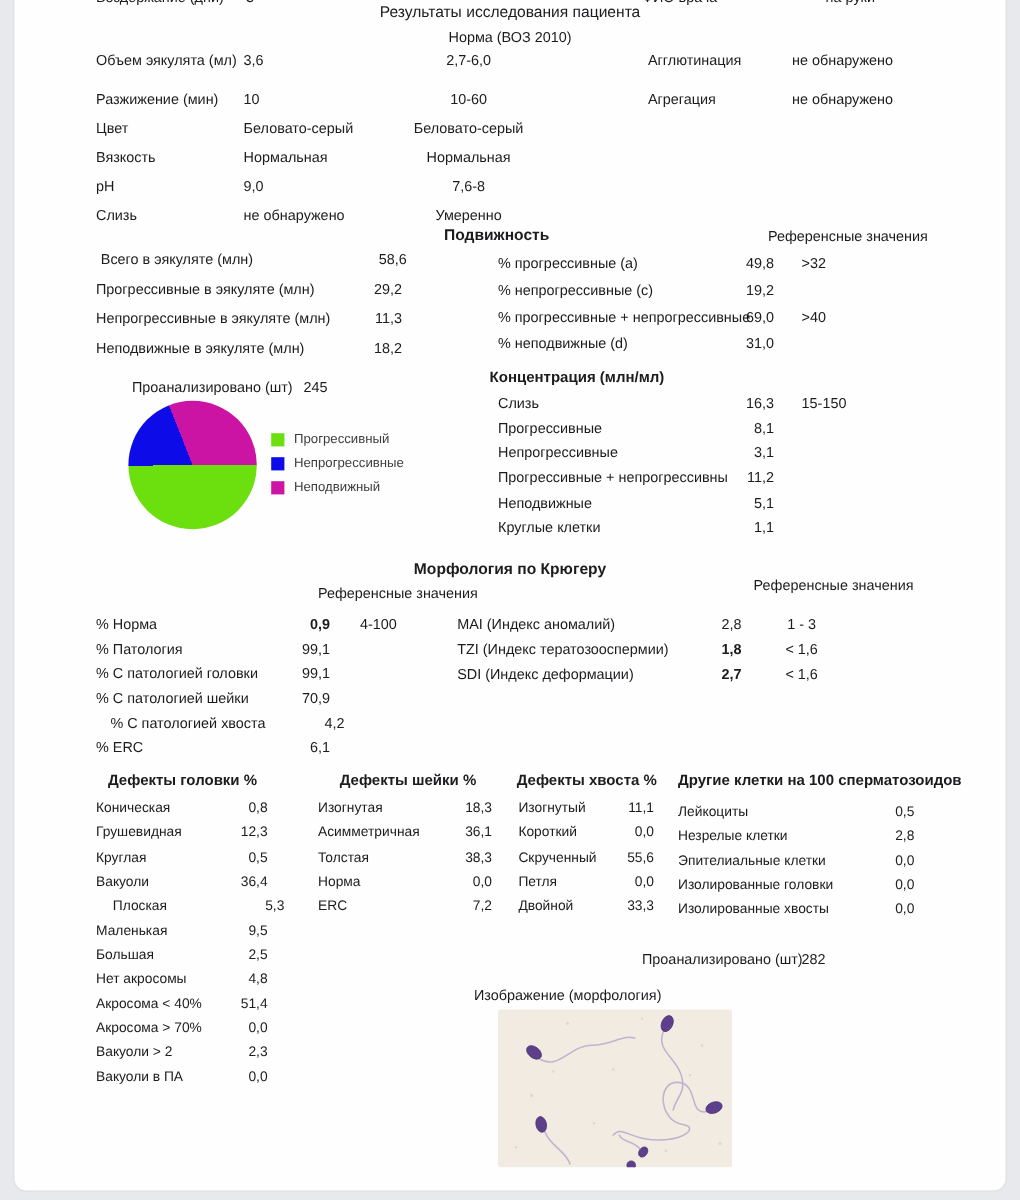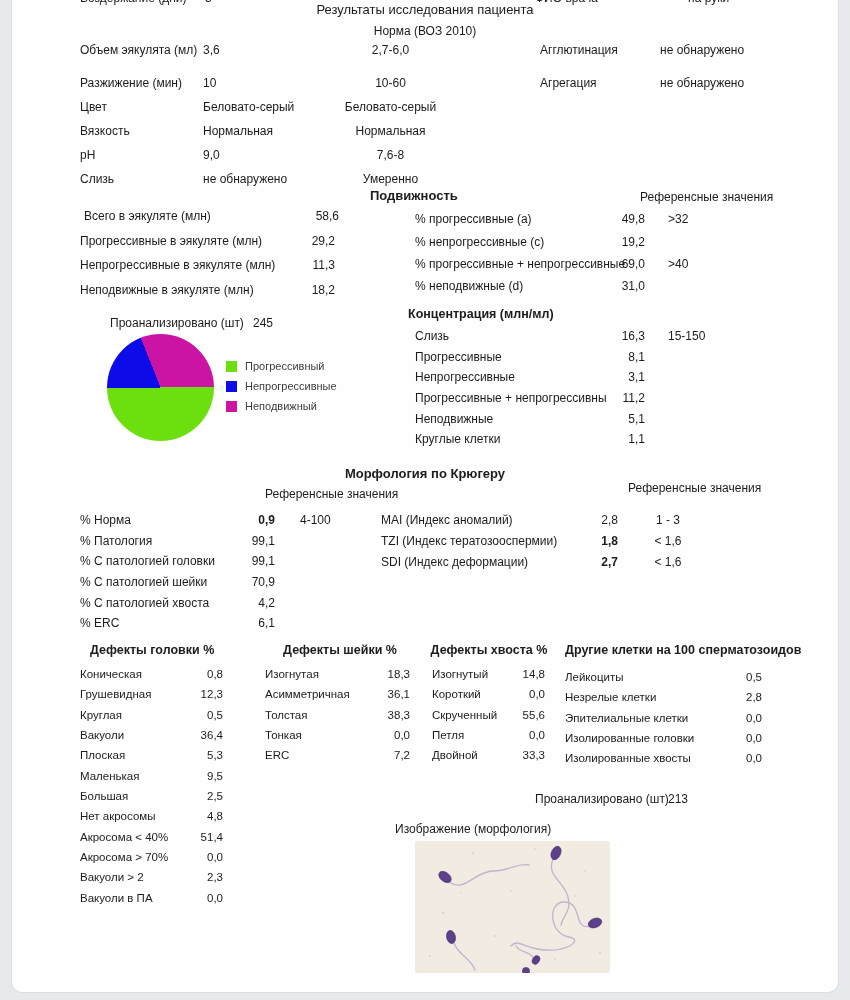--- a/index.html
+++ b/index.html
@@ -181,21 +181,21 @@
   <span style="width:55px" class="ra">99,1</span>
 </div>
 <div class="r" style="left:80px;top:554px">
   <span style="width:140px">% С патологией головки</span>
   <span style="width:55px" class="ra">99,1</span>
 </div>
 <div class="r" style="left:80px;top:575px">
   <span style="width:140px">% С патологией шейки</span>
   <span style="width:55px" class="ra">70,9</span>
 </div>
-<div class="r" style="left:80px;top:596px">
+<div class="r" style="left:92px;top:596px">
   <span style="width:140px">% С патологией хвоста</span>
   <span style="width:55px" class="ra">4,2</span>
 </div>
 <div class="r" style="left:80px;top:616px">
   <span style="width:140px">% ERC</span>
   <span style="width:55px" class="ra">6,1</span>
 </div>
 
 <div class="r" style="left:381px;top:513px">
   <span style="width:200px">MAI (Индекс аномалий)</span>
@@ -227,21 +227,21 @@
     <span style="width:48px" class="ra">12,3</span>
   </div>
 <div class="r small" style="left:80px;top:709px">
     <span style="width:95px">Круглая</span>
     <span style="width:48px" class="ra">0,5</span>
   </div>
 <div class="r small" style="left:80px;top:729px">
     <span style="width:95px">Вакуоли</span>
     <span style="width:48px" class="ra">36,4</span>
   </div>
-<div class="r small" style="left:80px;top:749px">
+<div class="r small" style="left:94px;top:749px">
     <span style="width:95px">Плоская</span>
     <span style="width:48px" class="ra">5,3</span>
   </div>
 <div class="r small" style="left:80px;top:770px">
     <span style="width:95px">Маленькая</span>
     <span style="width:48px" class="ra">9,5</span>
   </div>
 <div class="r small" style="left:80px;top:790px">
     <span style="width:95px">Большая</span>
     <span style="width:48px" class="ra">2,5</span>
@@ -273,31 +273,31 @@
   </div>
 <div class="r small" style="left:265px;top:688px">
     <span style="width:97px">Асимметричная</span>
     <span style="width:48px" class="ra">36,1</span>
   </div>
 <div class="r small" style="left:265px;top:709px">
     <span style="width:97px">Толстая</span>
     <span style="width:48px" class="ra">38,3</span>
   </div>
 <div class="r small" style="left:265px;top:729px">
-    <span style="width:97px">Тонкая</span>
+    <span style="width:97px">Норма</span>
     <span style="width:48px" class="ra">0,0</span>
   </div>
 <div class="r small" style="left:265px;top:749px">
     <span style="width:97px">ERC</span>
     <span style="width:48px" class="ra">7,2</span>
   </div>
 
 <div class="r small" style="left:432px;top:668px">
     <span style="width:72px">Изогнутый</span>
-    <span style="width:41px" class="ra">14,8</span>
+    <span style="width:41px" class="ra">11,1</span>
   </div>
 <div class="r small" style="left:432px;top:688px">
     <span style="width:72px">Короткий</span>
     <span style="width:41px" class="ra">0,0</span>
   </div>
 <div class="r small" style="left:432px;top:709px">
     <span style="width:72px">Скрученный</span>
     <span style="width:41px" class="ra">55,6</span>
   </div>
 <div class="r small" style="left:432px;top:729px">
@@ -325,21 +325,21 @@
     <span style="width:150px">Изолированные головки</span>
     <span style="width:47px" class="ra">0,0</span>
   </div>
 <div class="r small" style="left:565px;top:752px">
     <span style="width:150px">Изолированные хвосты</span>
     <span style="width:47px" class="ra">0,0</span>
   </div>
 
 <div class="r" style="left:535px;top:792px">
   <span style="width:133px">Проанализировано (шт)</span>
-  <span>213</span>
+  <span>282</span>
 </div>
 <div class="abs" style="left:395px;top:822px">Изображение (морфология)</div>
 
 <div class="micro" style="left:415px;top:841px;width:195px;height:132px">
   <svg width="195" height="132" viewBox="0 0 195 132">
     <rect x="0" y="0" width="195" height="132" fill="#f1ebe2"></rect>
     <g fill="rgba(140,110,150,0.18)">
       <circle cx="58" cy="12" r="1.2"></circle>
         <circle cx="96" cy="50" r="1"></circle>
         <circle cx="28" cy="72" r="1.3"></circle>

